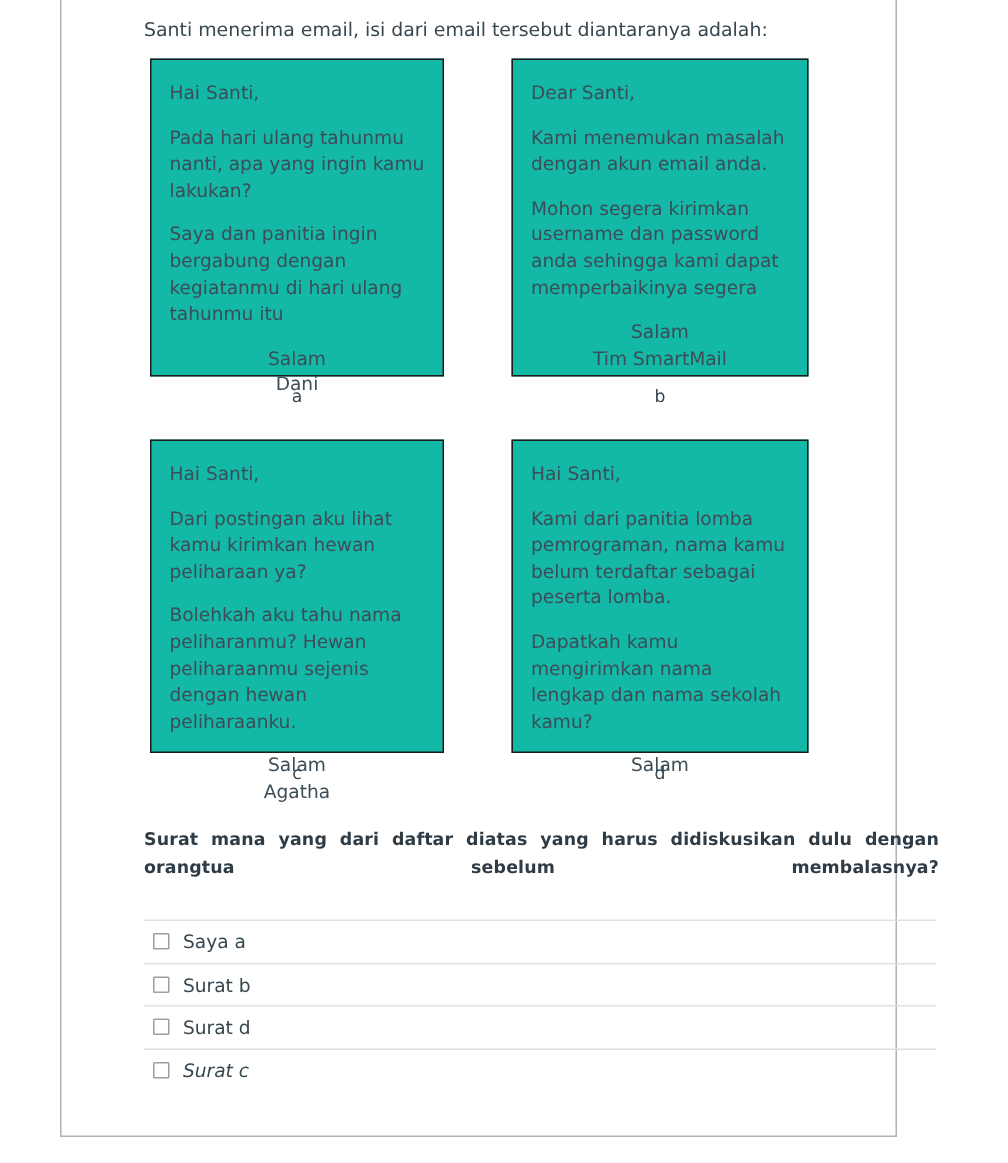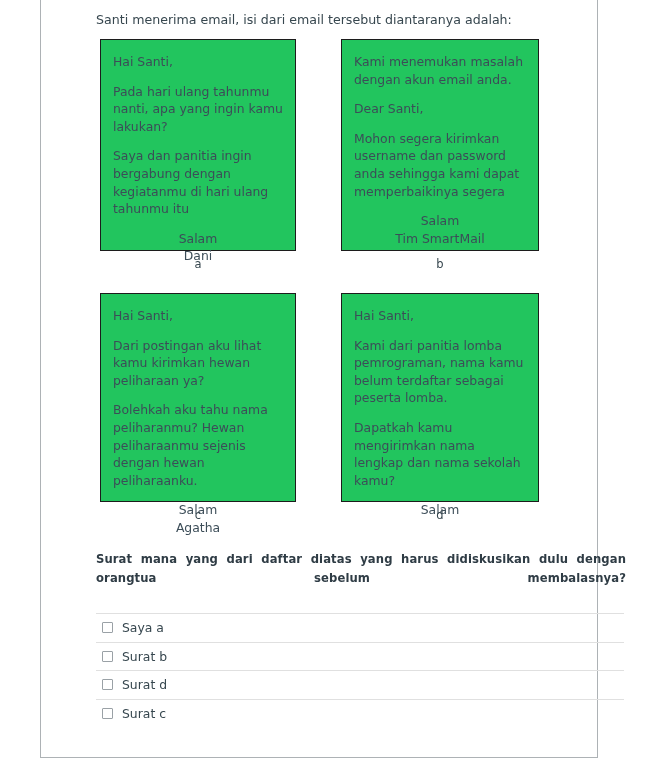--- a/index.html
+++ b/index.html
@@ -49,21 +49,21 @@
     left: 0;
     top: 0;
   }
 
   .card-cell {
     position: absolute;
   }
 
   .email-card {
     border: 1.5px solid #1c1c1c;
-    background: #22c55e;
+    background: #14b8a6;
     box-sizing: border-box;
     padding: 13px 12px 12px 12px;
     font-size: 12.4px;
     line-height: 1.42;
     color: #3c4d58;
   }
   .email-card p {
     margin: 0 0 12px 0;
   }
   .email-card p:last-child {
@@ -112,20 +112,21 @@
   .option-row {
     display: flex;
     align-items: center;
     height: 28.5px;
     border-bottom: 1px solid #e0e0e0;
     padding-left: 6px;
     box-sizing: border-box;
   }
   .option-row:last-child {
     border-bottom: none;
+    font-style: italic;
   }
   .cb {
     width: 11px;
     height: 11px;
     border: 1px solid #9aa1a6;
     background: #ffffff;
     box-sizing: border-box;
     margin-right: 9px;
     flex: 0 0 auto;
     border-radius: 1px;
@@ -152,22 +153,22 @@
           <p>Pada hari ulang tahunmu nanti, apa yang ingin kamu lakukan?</p>
           <p>Saya dan panitia ingin bergabung dengan kegiatanmu di hari ulang tahunmu itu</p>
           <p class="sign-block">Salam
 Dani</p>
         </div>
         <div class="card-label">a</div>
       </div>
 
       <div class="card-cell" style="left:300px; top:52px; width:198px;">
         <div class="email-card" style="height:212px;">
+          <p>Dear Santi,</p>
           <p>Kami menemukan masalah dengan akun email anda.</p>
-          <p>Dear Santi,</p>
           <p>Mohon segera kirimkan username dan password anda sehingga kami dapat memperbaikinya segera</p>
           <p class="sign-block">Salam
 Tim SmartMail</p>
         </div>
         <div class="card-label">b</div>
       </div>
 
       <div class="card-cell" style="left:59px; top:306px; width:196px;">
         <div class="email-card" style="height:209px;">
           <p>Hai Santi,</p>

